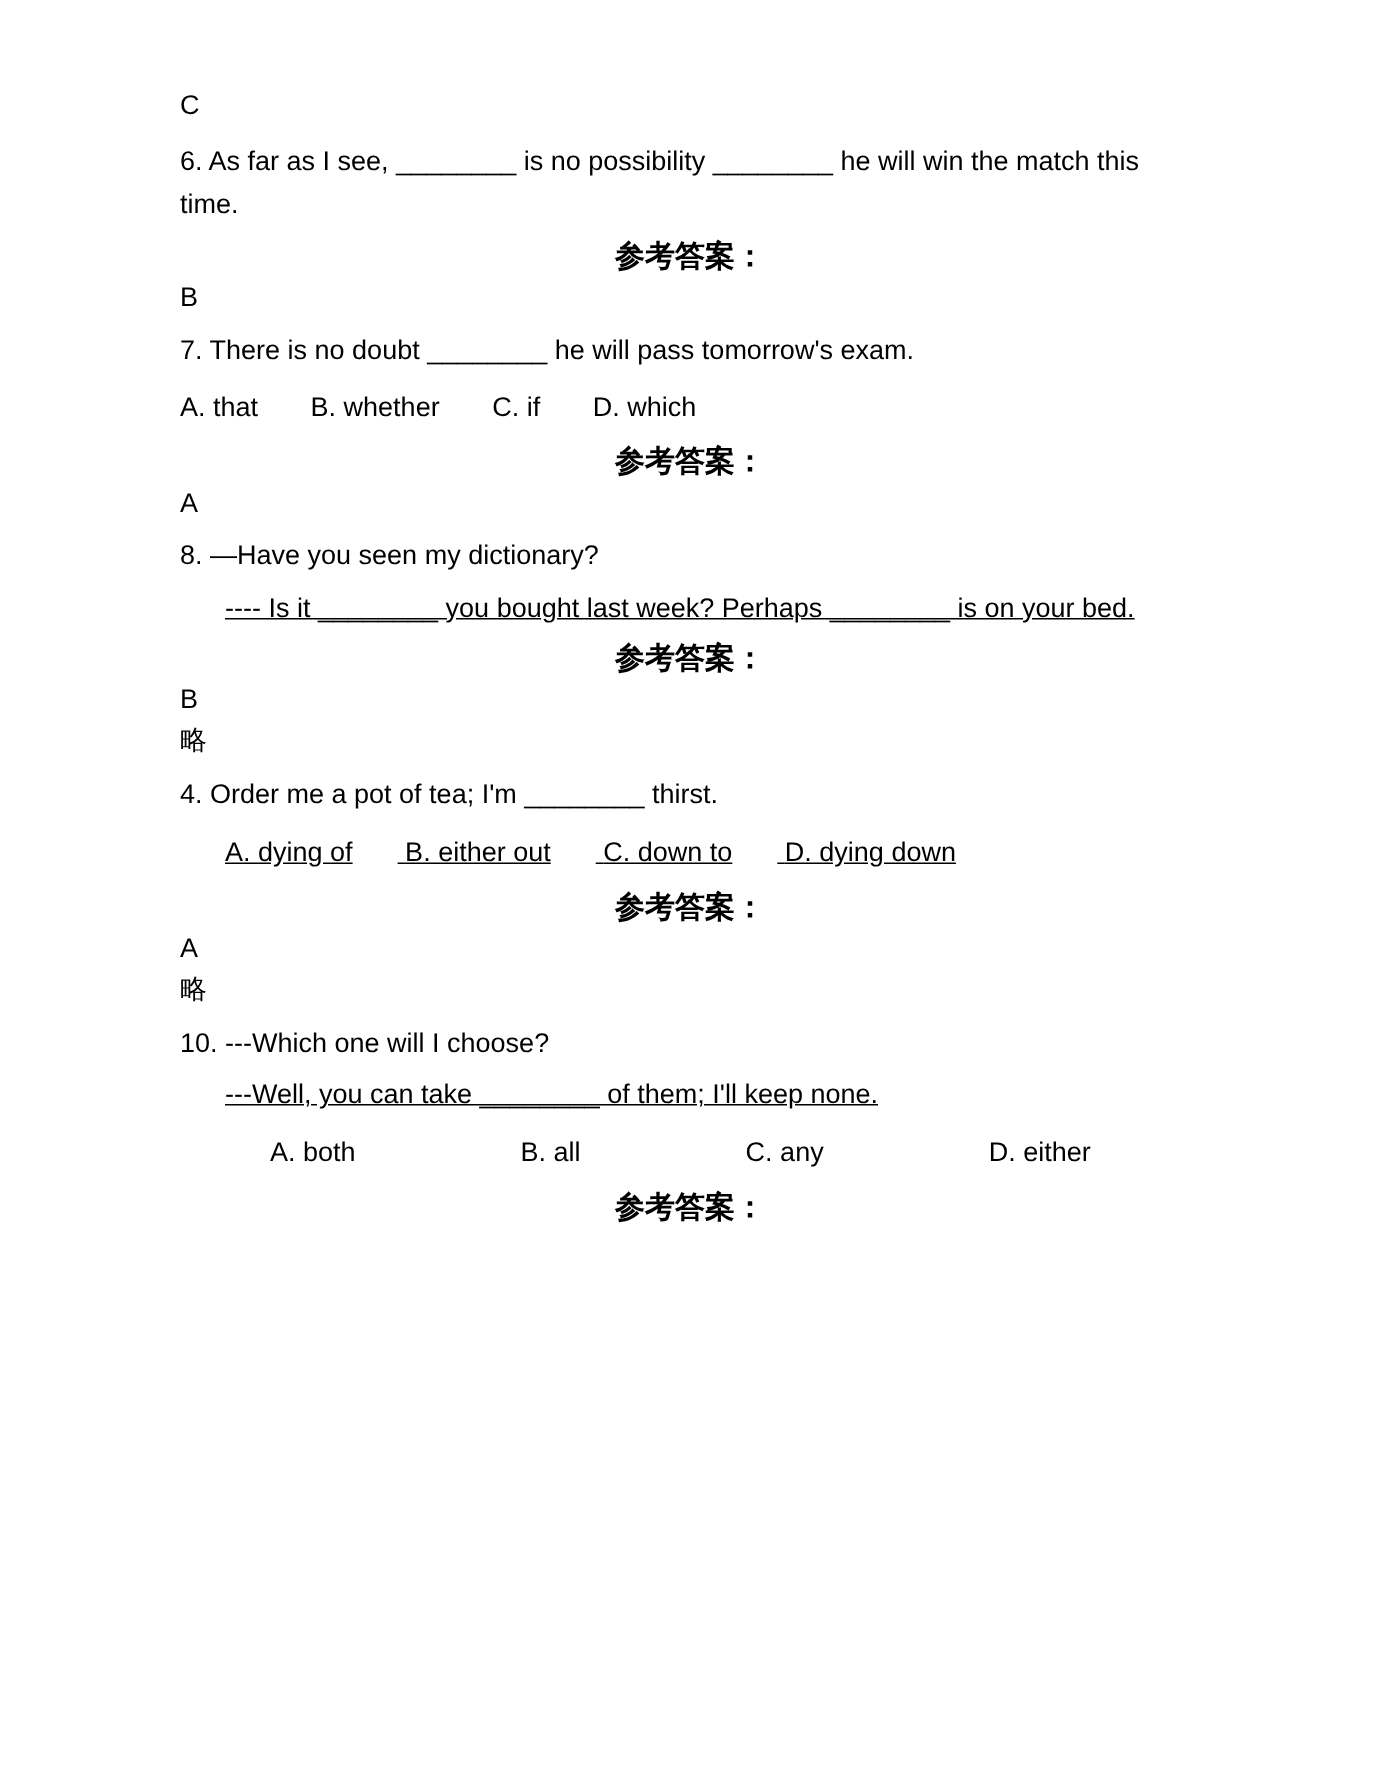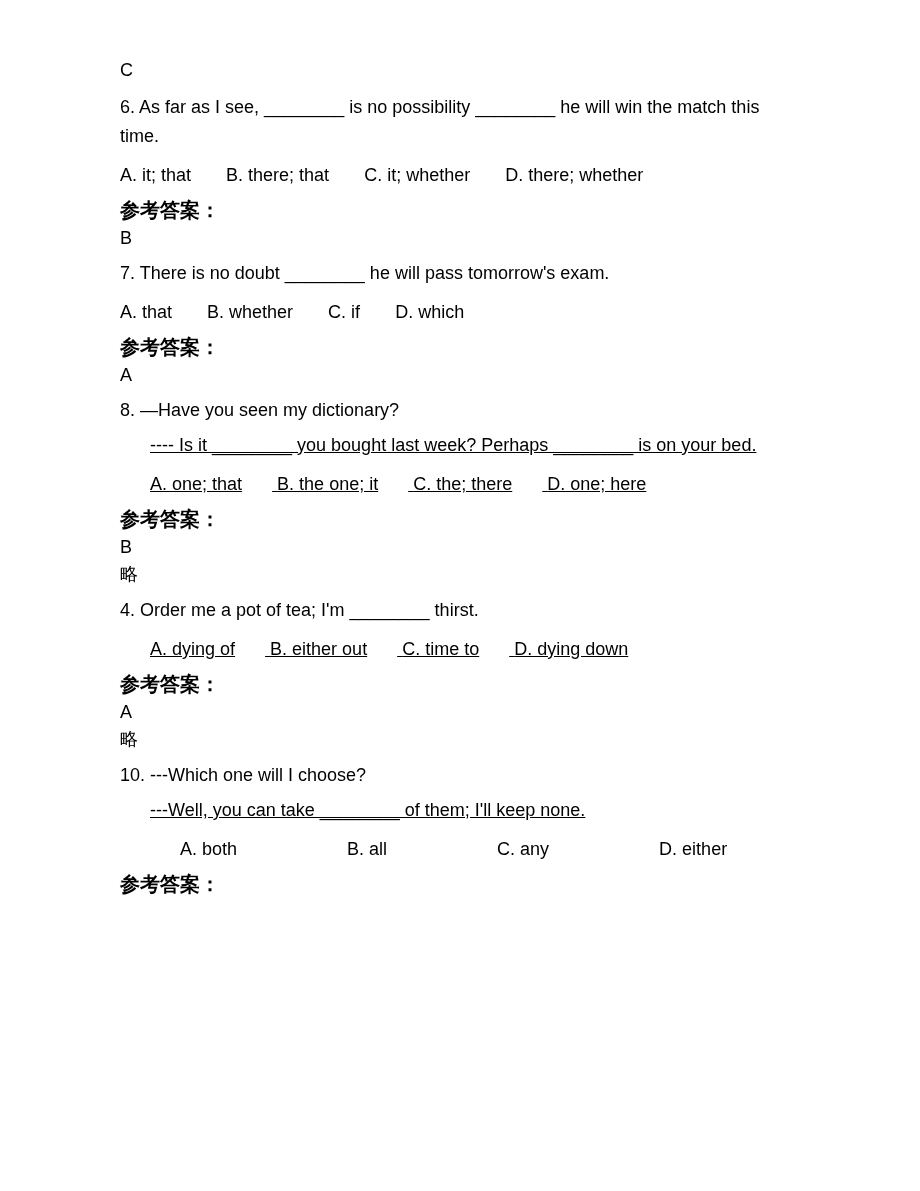--- a/index.html
+++ b/index.html
@@ -27,20 +27,21 @@
       margin: 8px 0 6px 0;
       line-height: 1.8;
     }
     .options span {
       margin-right: 30px;
     }
     .ref-answer {
       font-weight: bold;
       font-size: 20px;
       margin: 6px 0 4px 0;
+      text-align: center;
     }
     .answer-val {
       margin: 4px 0 4px 0;
       font-size: 18px;
     }
     .note {
       margin: 4px 0 10px 0;
       font-size: 18px;
     }
     .indent {
@@ -54,62 +55,50 @@
   </style>
 </head>
 <body>
 
 <div>
   <div class="top-answer">C</div>
 </div>
 
 <div class="section">
   <div class="question">6. As far as I see, ________ is no possibility ________ he will win the match this time.</div>
-  <div class="options">
-    <span>A. it; that</span>
-    <span>B. there; that</span>
-    <span>C. it; whether</span>
-    <span>D. there; whether</span>
-  </div>
   <div class="ref-answer">参考答案：</div>
   <div class="answer-val">B</div>
 </div>
 
 <div class="section">
   <div class="question">7. There is no doubt ________ he will pass tomorrow's exam.</div>
   <div class="options">
     <span>A. that</span>
     <span>B. whether</span>
     <span>C. if</span>
     <span>D. which</span>
   </div>
   <div class="ref-answer">参考答案：</div>
   <div class="answer-val">A</div>
 </div>
 
 <div class="section">
   <div class="question">8. —Have you seen my dictionary?</div>
   <div class="question indent">---- Is it ________ you bought last week? Perhaps ________ is on your bed.</div>
-  <div class="options indent">
-    <span>A. one; that</span>
-    <span>B. the one; it</span>
-    <span>C. the; there</span>
-    <span>D. one; here</span>
-  </div>
   <div class="ref-answer">参考答案：</div>
   <div class="answer-val">B</div>
   <div class="note">略</div>
 </div>
 
 <div class="section">
   <div class="question">4. Order me a pot of tea; I'm ________ thirst.</div>
   <div class="options indent">
     <span>A. dying of</span>
     <span>B. either out</span>
-    <span>C. time to</span>
+    <span>C. down to</span>
     <span>D. dying down</span>
   </div>
   <div class="ref-answer">参考答案：</div>
   <div class="answer-val">A</div>
   <div class="note">略</div>
 </div>
 
 <div class="section">
   <div class="question">10. ---Which one will I choose?</div>
   <div class="question indent">---Well, you can take ________ of them; I'll keep none.</div>

